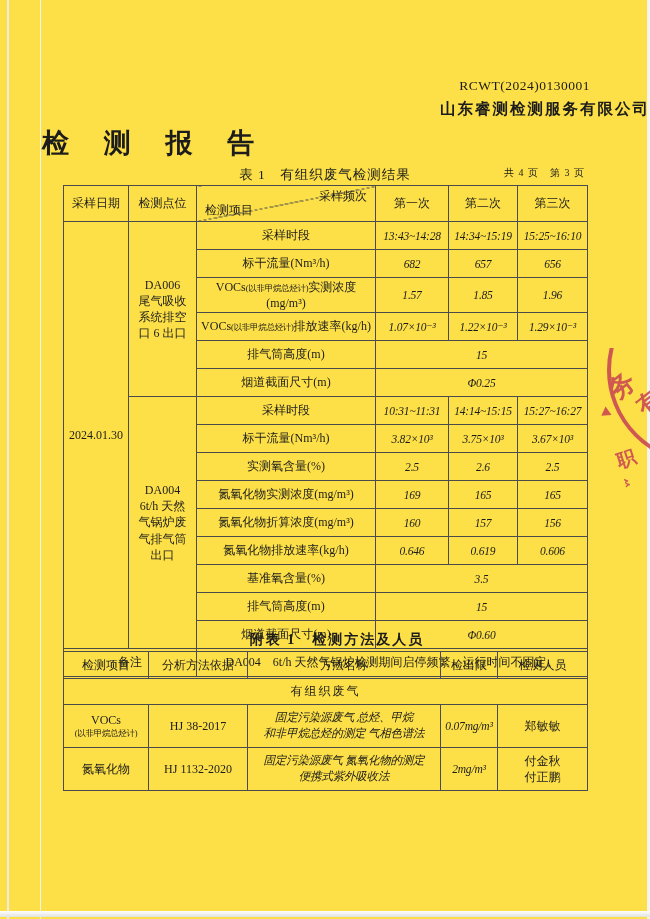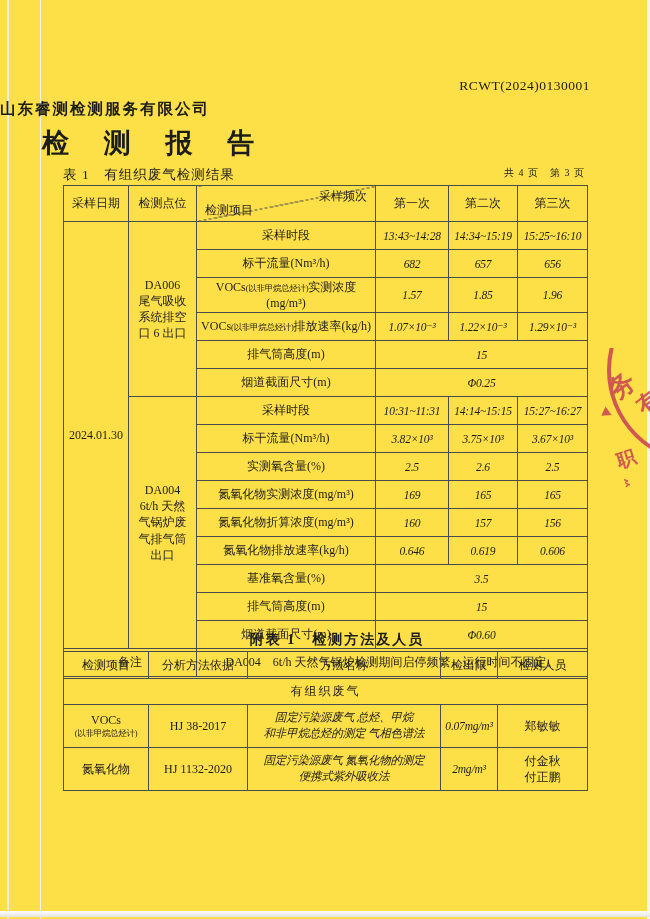--- a/index.html
+++ b/index.html
@@ -11,26 +11,26 @@
   }
   .page{position:absolute;inset:0;background:#fde047;}
   
   .edge-left{position:absolute;left:7px;top:0;width:2px;height:100%;background:#ebebe8;}
   .crease{position:absolute;left:40px;top:0;width:1px;height:100%;background:#f2f2ef;}
   .edge-bottom{position:absolute;left:0;bottom:2px;width:100%;height:6px;
     background:linear-gradient(#fdfdfc,#e2e2df);}
   .edge-right{position:absolute;right:0;top:0;width:3px;height:100%;background:#f3f3f0;}
 
   .report-no{position:absolute;top:78px;right:60px;font-size:13.5px;letter-spacing:.5px;}
-  .company{position:absolute;top:99px;left:0;width:100%;text-align:left;
+  .company{position:absolute;top:99px;left:0;width:100%;text-align:right;
     font-size:15.5px;font-weight:700;letter-spacing:2px;}
   .title{position:absolute;top:125px;left:0;width:100%;
     font-size:27px;font-weight:700;letter-spacing:14px;text-indent:14px;padding-left:28px;}
   .caption-row{position:absolute;top:166px;left:63px;width:524px;height:18px;}
-  .caption-center{position:absolute;left:0;width:100%;text-align:left;font-size:13.5px;letter-spacing:1px;}
+  .caption-center{position:absolute;left:0;width:100%;text-align:center;font-size:13.5px;letter-spacing:1px;}
   .caption-page{position:absolute;right:2px;top:0;font-size:10px;letter-spacing:1px;}
 
   table{border-collapse:collapse;table-layout:fixed;}
   .t1{position:absolute;top:185px;left:63px;width:524px;border:1.6px solid #3e3e3e;}
   .t2{position:absolute;top:651px;left:63px;width:524px;border:1.6px solid #3e3e3e;}
   td{border:1px solid #4b4b4b;text-align:center;vertical-align:middle;
      padding:1px 2px;font-size:12px;height:25px;overflow:hidden;}
   .t1 .hrow td{height:33px;}
   .ml{white-space:pre-line;line-height:1.35;}
   .small-par{font-size:8.5px;letter-spacing:-0.3px;}

